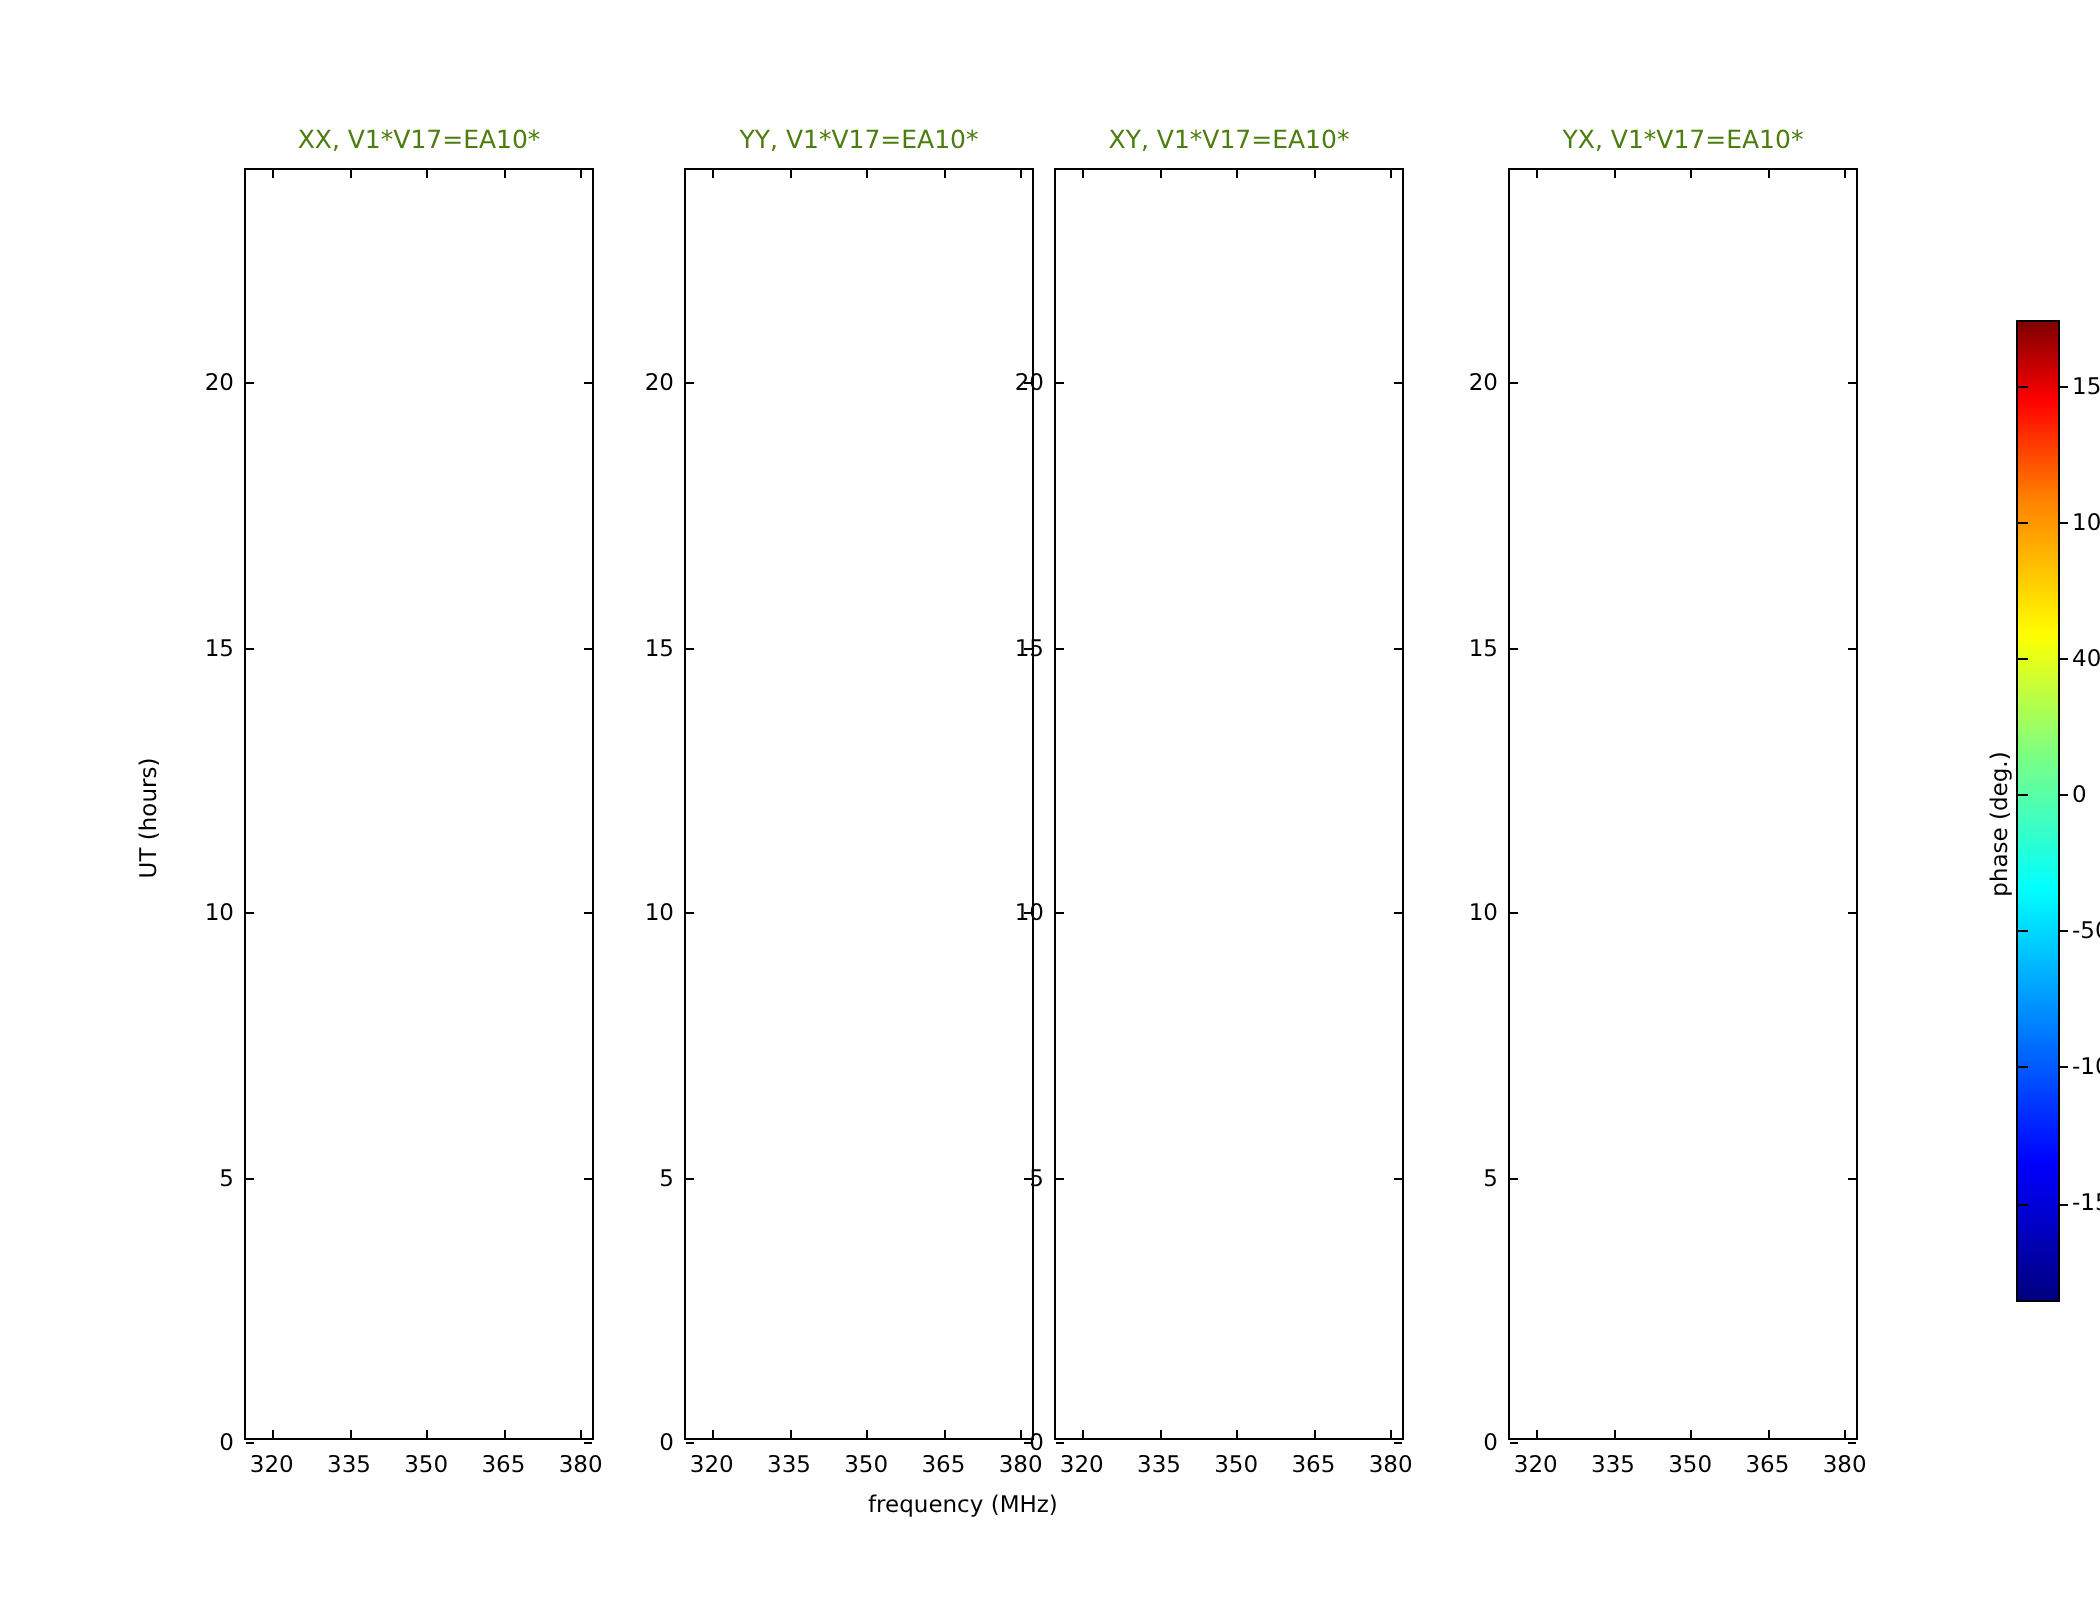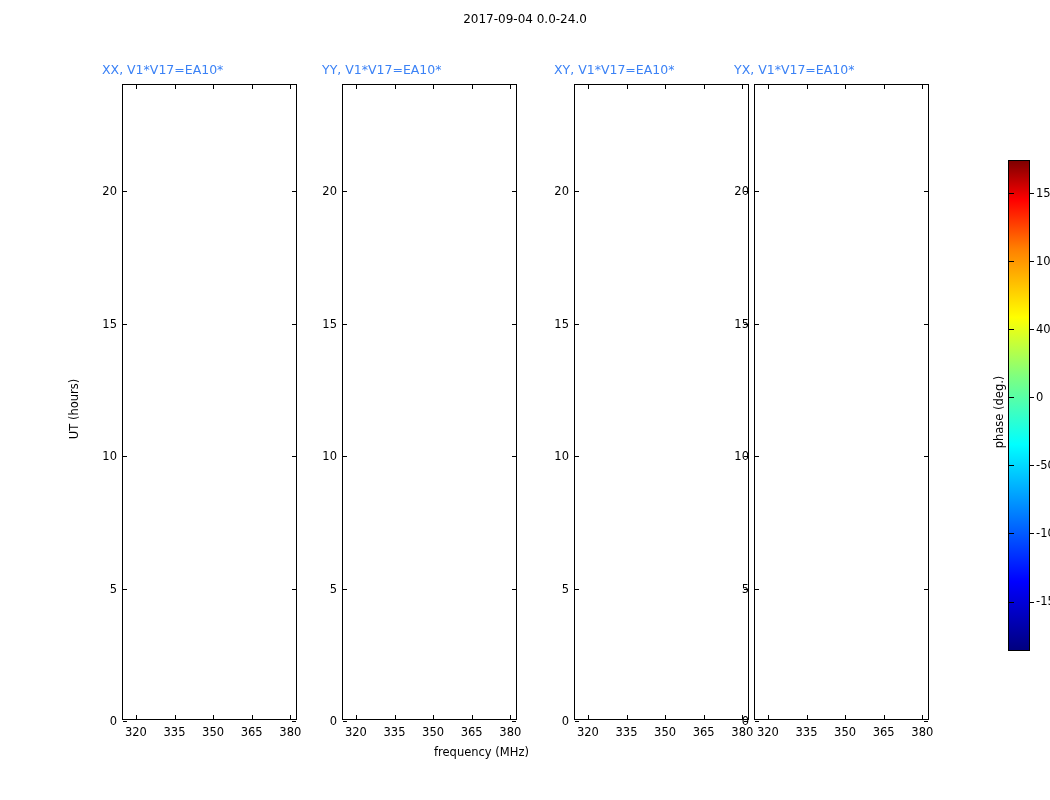--- a/index.html
+++ b/index.html
@@ -44,22 +44,23 @@
     height: 100%;
     border: 1px solid #000000;
     background: #ffffff;
     box-sizing: border-box;
   }
   .panel-title {
     position: absolute;
     top: -22px;
     left: -20px;
     width: 215px;
+    text-align: center;
     font-size: 12.5px;
-    color: #3b82f6;
+    color: #4d7c0f;
   }
   
   .tick-y {
     position: absolute;
     left: 0;
     width: 4px;
     height: 1px;
     background: #000;
   }
   .tick-y.right {
@@ -153,21 +154,20 @@
     transform: rotate(-90deg);
     transform-origin: 50% 50%;
     white-space: nowrap;
   }
 </style>
 </head>
 <body>
 
 <div class="figure">
 
-  <div class="suptitle">2017-09-04 0.0-24.0</div>
 
   <div class="panel" style="left:122px;">
     <div class="panel-title">XX, V1*V17=EA10*</div>
     <div class="axes">
       <div class="tick-y" style="top:636px"></div>
         <div class="tick-y right" style="top:636px"></div>
       <div class="tick-y" style="top:503.5px"></div>
         <div class="tick-y right" style="top:503.5px"></div>
       <div class="tick-y" style="top:371px"></div>
         <div class="tick-y right" style="top:371px"></div>
@@ -233,21 +233,21 @@
       <div class="ylabel-txt" style="top:106px">20</div>
 
       <div class="xlabel-txt" style="left:12.9px">320</div>
       <div class="xlabel-txt" style="left:51.5px">335</div>
       <div class="xlabel-txt" style="left:90.1px">350</div>
       <div class="xlabel-txt" style="left:128.7px">365</div>
       <div class="xlabel-txt" style="left:167.3px">380</div>
     </div>
   </div>
 
-  <div class="panel" style="left:574px;text-decoration:underline;">
+  <div class="panel" style="left:527px;text-decoration:underline;">
     <div class="panel-title">XY, V1*V17=EA10*</div>
     <div class="axes">
       <div class="tick-y" style="top:636px"></div>
         <div class="tick-y right" style="top:636px"></div>
       <div class="tick-y" style="top:503.5px"></div>
         <div class="tick-y right" style="top:503.5px"></div>
       <div class="tick-y" style="top:371px"></div>
         <div class="tick-y right" style="top:371px"></div>
       <div class="tick-y" style="top:238.5px"></div>
         <div class="tick-y right" style="top:238.5px"></div>

